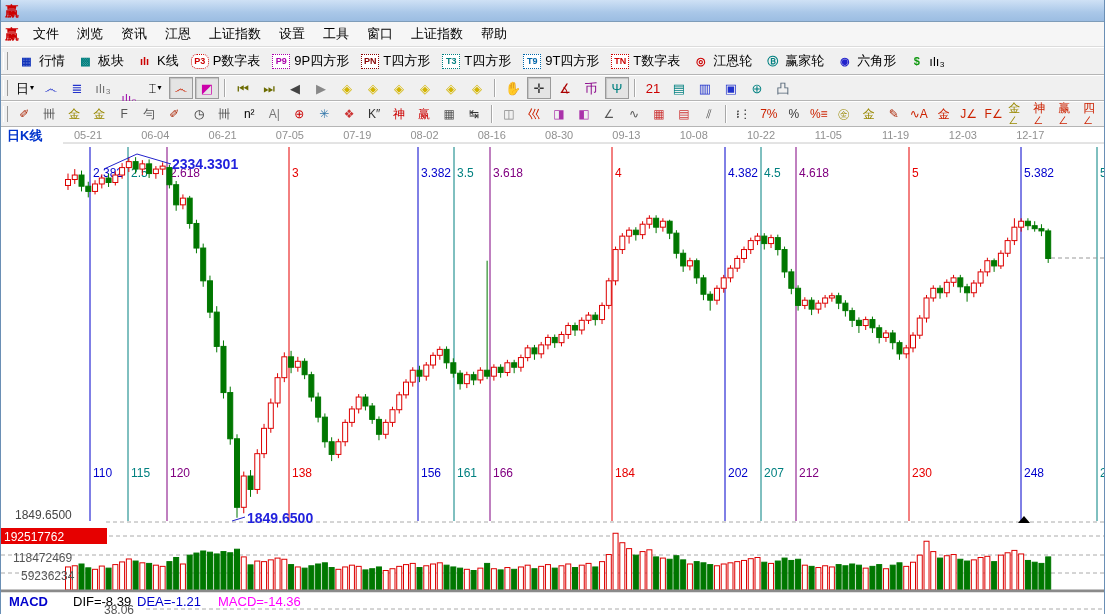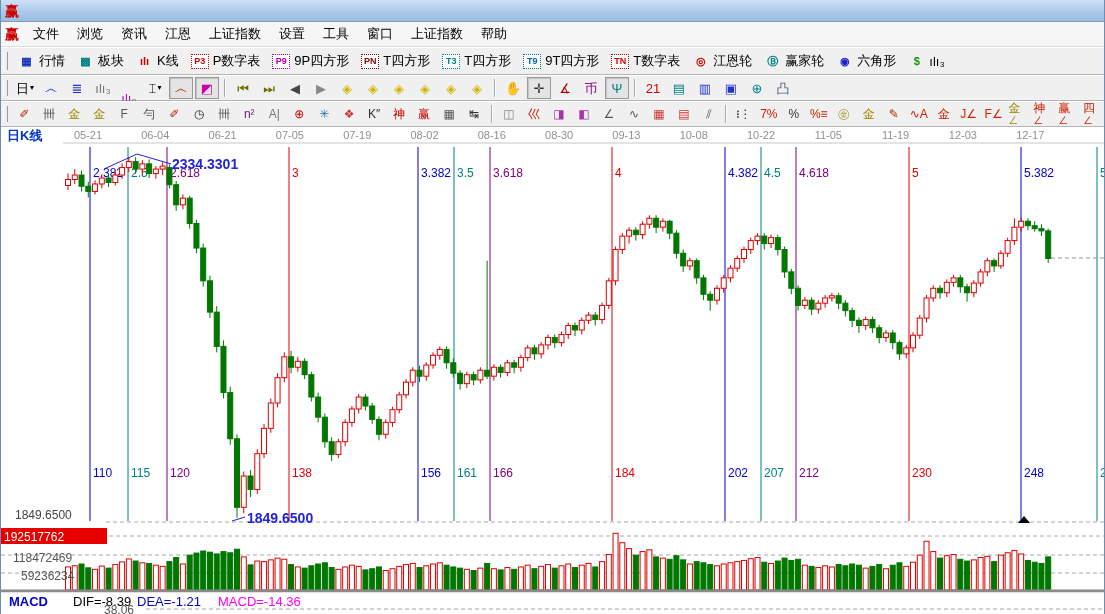--- a/index.html
+++ b/index.html
@@ -65,21 +65,21 @@
       </span>
       <span class="tb-btn">
         <span class="tb-ico" style="color: rgb(0, 128, 128);">▩</span>
         <span>板块</span>
       </span>
       <span class="tb-btn">
         <span class="tb-ico" style="color: rgb(204, 0, 0);">ılı</span>
         <span>K线</span>
       </span>
       <span class="tb-btn">
-        <span class="tb-ico boxed" style="color: rgb(204, 0, 0); border-color: rgb(204, 0, 0);">P3</span>
+        <span class="tb-ico boxed" style="color: rgb(204, 0, 0); border-color: rgb(204, 0, 0); border-radius: 6px;">P3</span>
         <span>P数字表</span>
       </span>
       <span class="tb-btn">
         <span class="tb-ico boxed" style="color: rgb(170, 0, 170); border-color: rgb(170, 0, 170);">P9</span>
         <span>9P四方形</span>
       </span>
       <span class="tb-btn">
         <span class="tb-ico boxed" style="color: rgb(136, 0, 0); border-color: rgb(136, 0, 0);">PN</span>
         <span>T四方形</span>
       </span>
@@ -151,21 +151,21 @@
       <span class="grip"></span>
       <span class="ibtn" style="color: rgb(170, 34, 0); font-size: 12px;">✐</span>
       <span class="ibtn" style="color: rgb(85, 85, 85); font-size: 12px;">卌</span>
       <span class="ibtn" style="color: rgb(153, 136, 0); font-size: 12px;">金</span>
       <span class="ibtn" style="color: rgb(153, 136, 0); font-size: 12px;">金</span>
       <span class="ibtn" style="color: rgb(85, 85, 85); font-size: 12px;">F</span>
       <span class="ibtn" style="color: rgb(85, 85, 85); font-size: 12px;">勻</span>
       <span class="ibtn" style="color: rgb(170, 34, 0); font-size: 12px;">✐</span>
       <span class="ibtn" style="color: rgb(51, 51, 51); font-size: 12px;">◷</span>
       <span class="ibtn" style="color: rgb(85, 85, 85); font-size: 12px;">卌</span>
-      <span class="ibtn" style="color: #701a75; font-size: 12px;">n²</span>
+      <span class="ibtn" style="color: #000000; font-size: 12px;">n²</span>
       <span class="ibtn" style="color: rgb(119, 119, 119); font-size: 12px;">A|</span>
       <span class="ibtn" style="color: rgb(204, 0, 0); font-size: 12px;">⊕</span>
       <span class="ibtn" style="color: rgb(51, 119, 170); font-size: 12px;">✳</span>
       <span class="ibtn" style="color: rgb(204, 51, 51); font-size: 12px;">❖</span>
       <span class="ibtn" style="color: rgb(51, 51, 51); font-size: 12px;">K″</span>
       <span class="ibtn" style="color: rgb(204, 0, 0); font-size: 12px;">神</span>
       <span class="ibtn" style="color: rgb(204, 0, 0); font-size: 12px;">赢</span>
       <span class="ibtn" style="color: rgb(85, 85, 85); font-size: 12px;">▦</span>
       <span class="ibtn" style="color: rgb(51, 51, 51); font-size: 12px;">↹</span>
       <span class="sep"></span>

